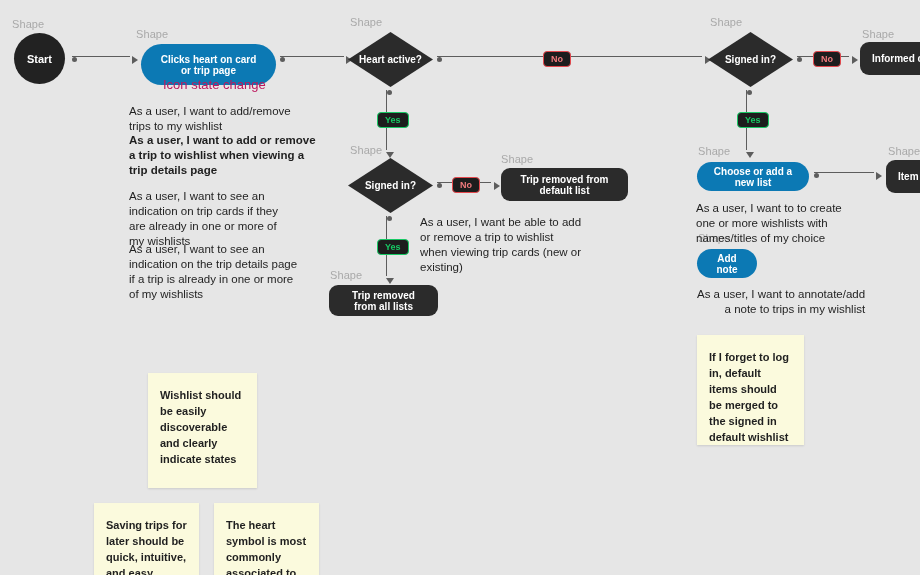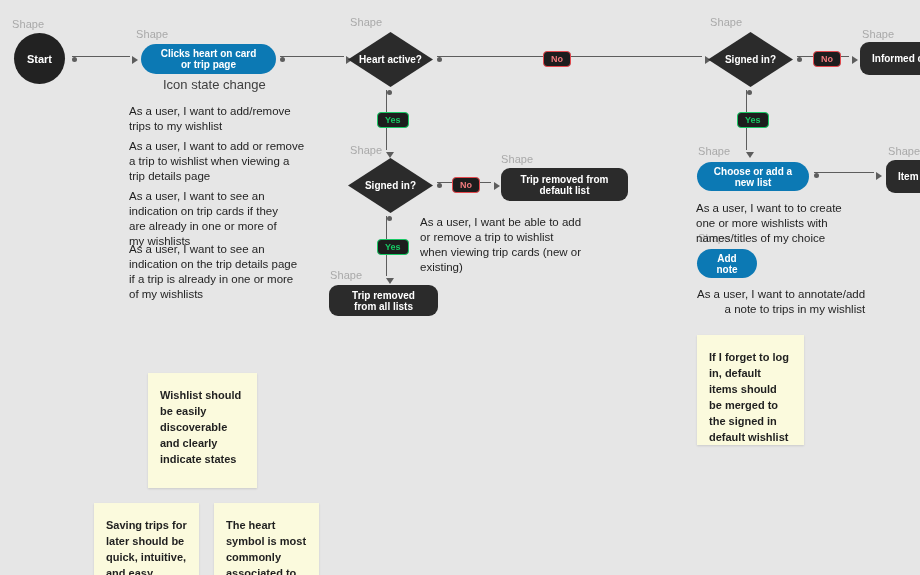--- a/index.html
+++ b/index.html
@@ -95,21 +95,21 @@
     padding:2px 7px;
     box-sizing:border-box;
   }
   .badge-yes{border:1.5px solid #17c964;color:#17c964;}
   .badge-no{border:1.5px solid #e5484d;color:#f07a7d;}
 
   
   .caption{
     position:absolute;
     font-size:13px;
-    color:#404040;
+    color:#be185d;
     white-space:nowrap;
   }
 
   
   .story{
     position:absolute;
     font-size:11.5px;
     line-height:15px;
     color:#1f1f1f;
   }
@@ -147,21 +147,21 @@
   <div class="node circle-node" style="left:14px;top:33px;width:51px;height:51px;">
     <span>Start</span>
   </div>
 
   <div class="conn" style="left:72px;top:56px;width:68px;height:8px;">
     <div class="dot" style="left:0;top:1px;"></div>
     <div class="conn-h" style="left:4px;top:3px;width:58px;"></div>
     <div class="arrow-r" style="left:60px;top:0;"></div>
   </div>
 
-  <div class="node pill" style="left:141px;top:44px;width:135px;height:30px;">
+  <div class="node pill" style="left:141px;top:44px;width:135px;height:41px;">
     <span>Clicks heart on card or trip page</span>
   </div>
 
   <div class="caption" style="left:163px;top:77px;">Icon state change</div>
 
   <div class="conn" style="left:280px;top:56px;width:74px;height:8px;">
     <div class="dot" style="left:0;top:1px;"></div>
     <div class="conn-h" style="left:4px;top:3px;width:64px;"></div>
     <div class="arrow-r" style="left:66px;top:0;"></div>
   </div>
@@ -248,21 +248,21 @@
   <div class="node dark-box" style="left:329px;top:285px;width:109px;height:31px;">
     <span>Trip removed from all lists</span>
   </div>
 
   <div class="node pill" style="left:697px;top:249px;width:60px;height:29px;">
     <span>Add note</span>
   </div>
 
   <div class="story" style="left:129px;top:104px;white-space:pre;">As a user, I want to add/remove
 trips to my wishlist</div>
-  <div class="story" style="left:129px;top:139px;white-space:pre;">As a user, I want to add or remove
+  <div class="story" style="left:129px;top:133px;white-space:pre;font-weight:bold;">As a user, I want to add or remove
 a trip to wishlist when viewing a
 trip details page</div>
   <div class="story" style="left:129px;top:189px;white-space:pre;">As a user, I want to see an
 indication on trip cards if they
 are already in one or more of
 my wishlists</div>
   <div class="story" style="left:129px;top:242px;white-space:pre;">As a user, I want to see an
 indication on the trip details page
 if a trip is already in one or more
 of my wishlists</div>

